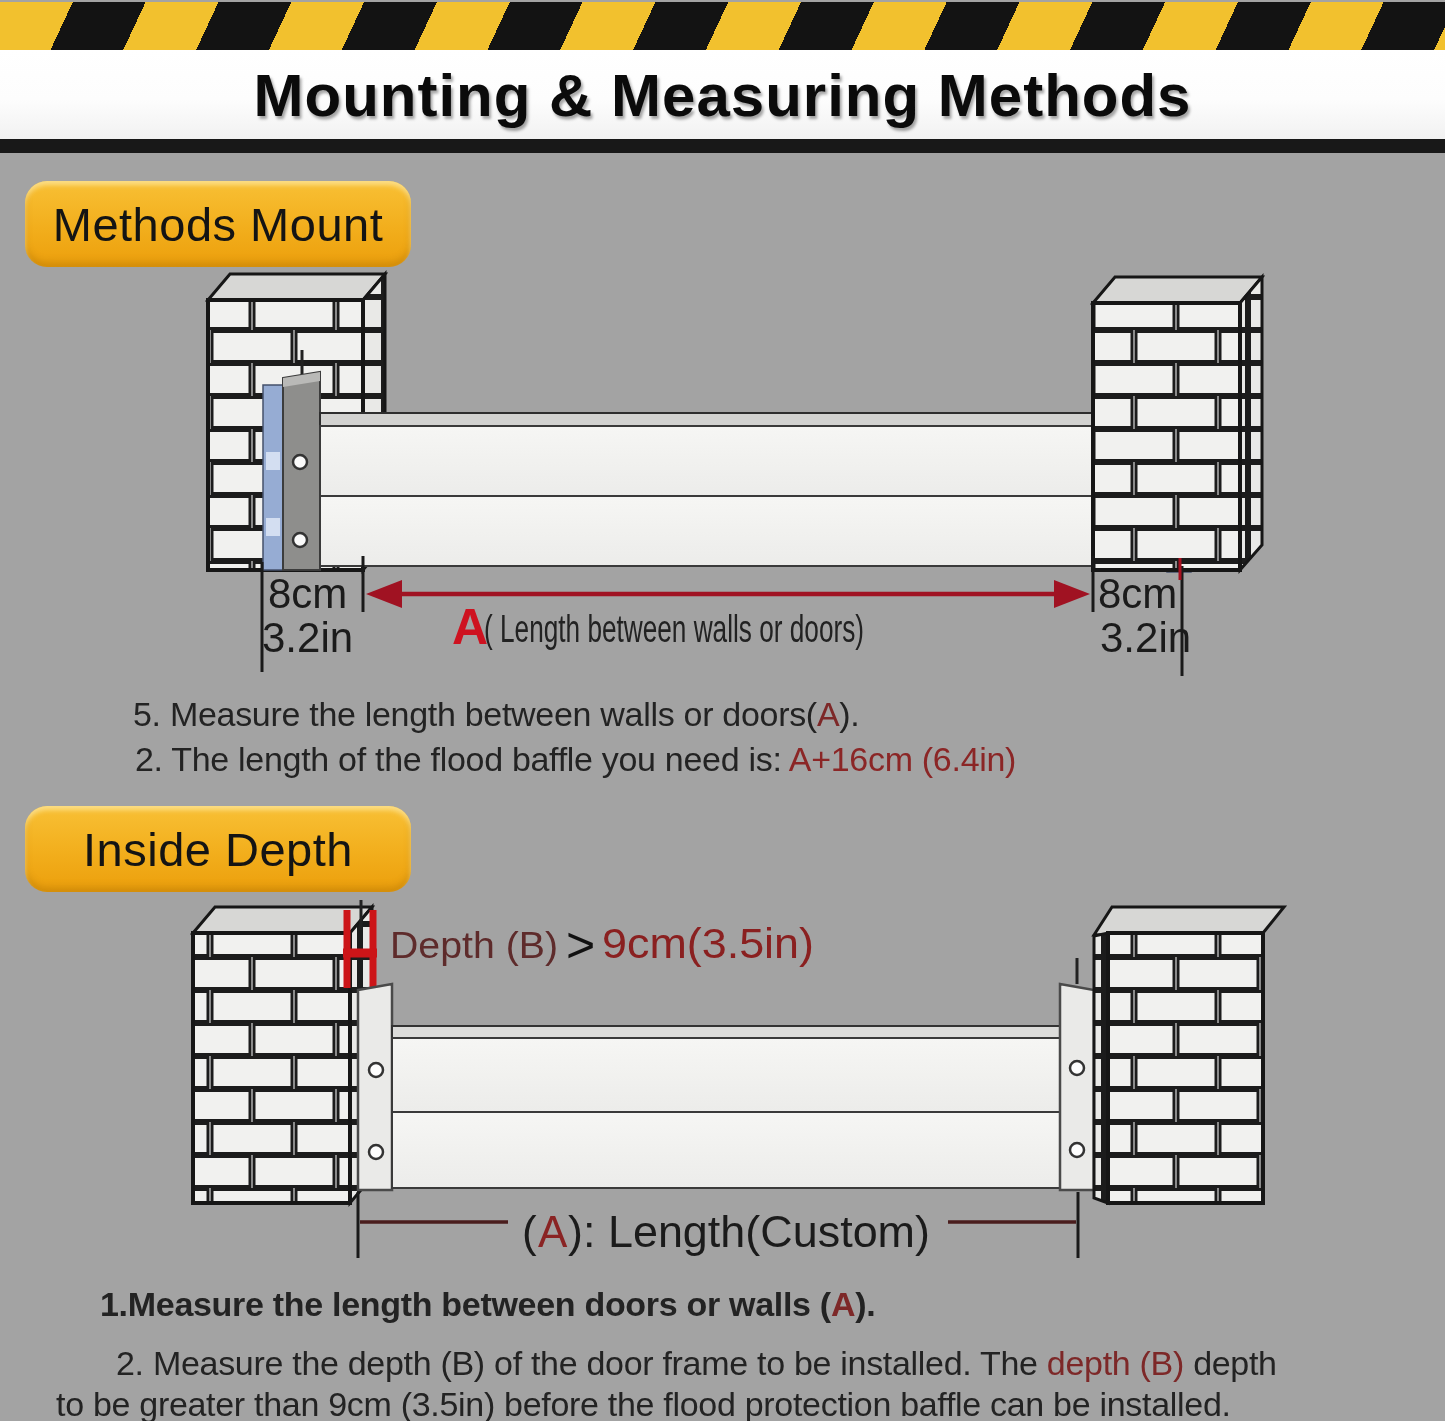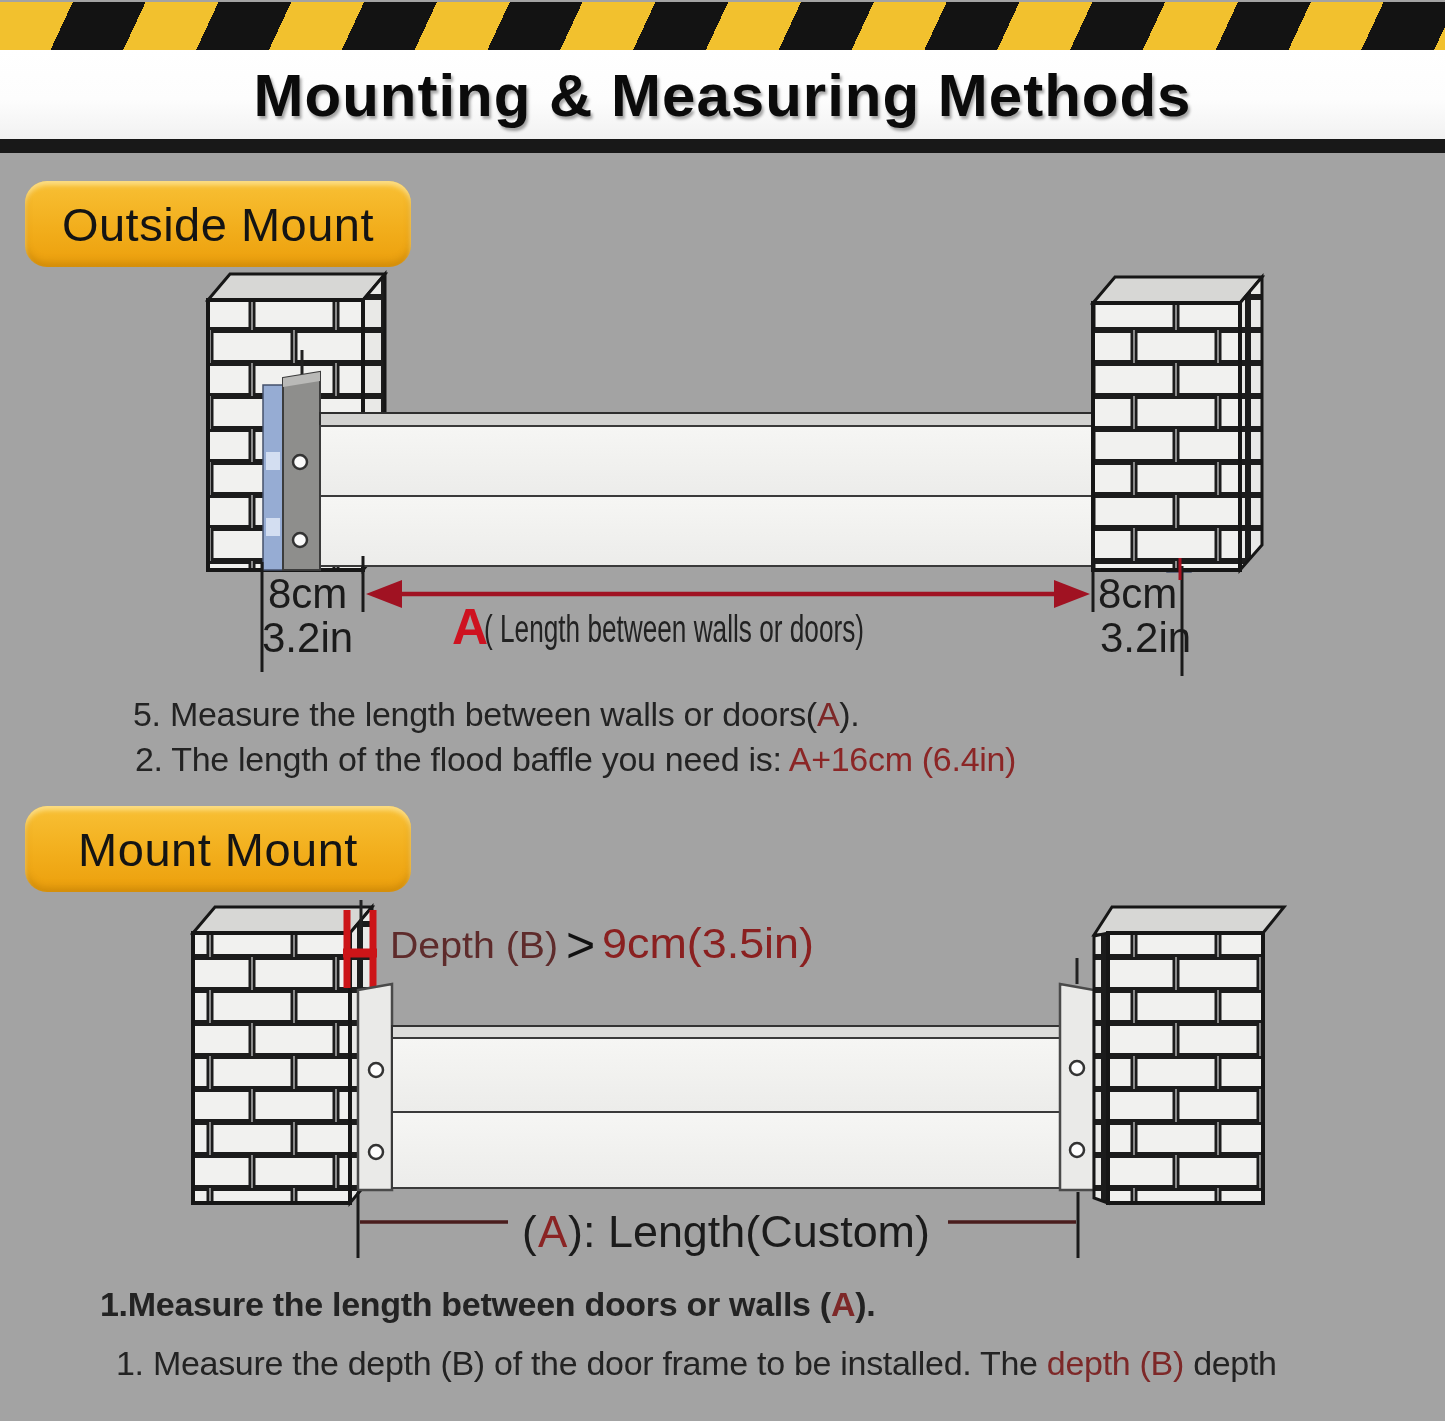--- a/index.html
+++ b/index.html
@@ -57,21 +57,21 @@
 
 <div class="page">
 
   <div class="stripe"></div>
   <div class="titlebar">
     <h1>Mounting &amp; Measuring Methods</h1>
   </div>
   <div class="blackbar"></div>
 
   <div class="badge badge1">
-    <span>Outside Mount</span>
+    <span>Methods Mount</span>
   </div>
 
   <svg class="diag d1" width="1445" height="430" viewBox="0 260 1445 430">
     <defs>
       <pattern id="brickA" width="84" height="66" patternUnits="userSpaceOnUse">
         <rect width="84" height="66" fill="#fbfbfa"></rect>
         <g fill="#f1f1ef" stroke="#1c1c1c" stroke-width="3">
           <rect x="-40" y="1.5" width="80" height="30"></rect>
           <rect x="44" y="1.5" width="80" height="30"></rect>
           <rect x="2" y="34.5" width="80" height="30"></rect>
@@ -150,21 +150,21 @@
     <text x="1098" y="608" font-size="42" fill="#1b1b1b">8cm</text>
     <text x="1100" y="652" font-size="42" fill="#1b1b1b">3.2in</text>
     <text x="452" y="644" font-size="50" font-weight="bold" fill="#CE1220">A</text>
     <text x="484" y="642" font-size="38" fill="#222" textLength="380" lengthAdjust="spacingAndGlyphs">( Length between walls or doors)</text>
   </svg>
 
   <div class="instr s1a"><span>5. Measure the length between walls or doors(</span><span class="maroon">A</span><span>).</span></div>
   <div class="instr s1b"><span>2. The length of the flood baffle you need is: </span><span class="redval">A+16cm (6.4in)</span><span></span></div>
 
   <div class="badge badge2">
-    <span>Mount Mount</span>
+    <span>Inside Depth</span>
   </div>
 
   <svg class="diag d2" width="1445" height="375" viewBox="0 895 1445 375">
     <defs>
       <pattern id="brickB" width="84" height="66" patternUnits="userSpaceOnUse">
         <rect width="84" height="66" fill="#fbfbfa"></rect>
         <g fill="#f1f1ef" stroke="#1c1c1c" stroke-width="3">
           <rect x="-40" y="1.5" width="80" height="30"></rect>
           <rect x="44" y="1.5" width="80" height="30"></rect>
           <rect x="2" y="34.5" width="80" height="30"></rect>
@@ -230,15 +230,16 @@
       <line x1="1078" y1="1192" x2="1078" y2="1258" stroke="#1a1a1a" stroke-width="3"></line>
       <line x1="360" y1="1222" x2="508" y2="1222" stroke="#4A1D1D" stroke-width="3.5"></line>
       <line x1="948" y1="1222" x2="1076" y2="1222" stroke="#4A1D1D" stroke-width="3.5"></line>
     </g>
     <text x="522" y="1247" font-size="44" fill="#1b1b1b">(</text>
     <text x="538" y="1247" font-size="44" fill="#8A2424">A</text>
     <text x="568" y="1247" font-size="44" fill="#1b1b1b" textLength="362" lengthAdjust="spacingAndGlyphs">): Length(Custom)</text>
   </svg>
 
   <div class="instr s2a"><span>1.Measure the length between doors or walls (</span><span class="maroon">A</span><span>).</span></div>
-  <div class="instr s2b"><span>1. Measure the depth (B) of the door frame to be installed. The </span><span class="maroon">depth (B)</span><span> depth</span></div>
+  <div class="instr s2b"><span>2. Measure the depth (B) of the door frame to be installed. The </span><span class="maroon">depth (B)</span><span> depth</span></div>
+  <div class="instr s2c">to be greater than 9cm (3.5in) before the flood protection baffle can be installed.</div>
 
 </div>
 
 </body></html>

